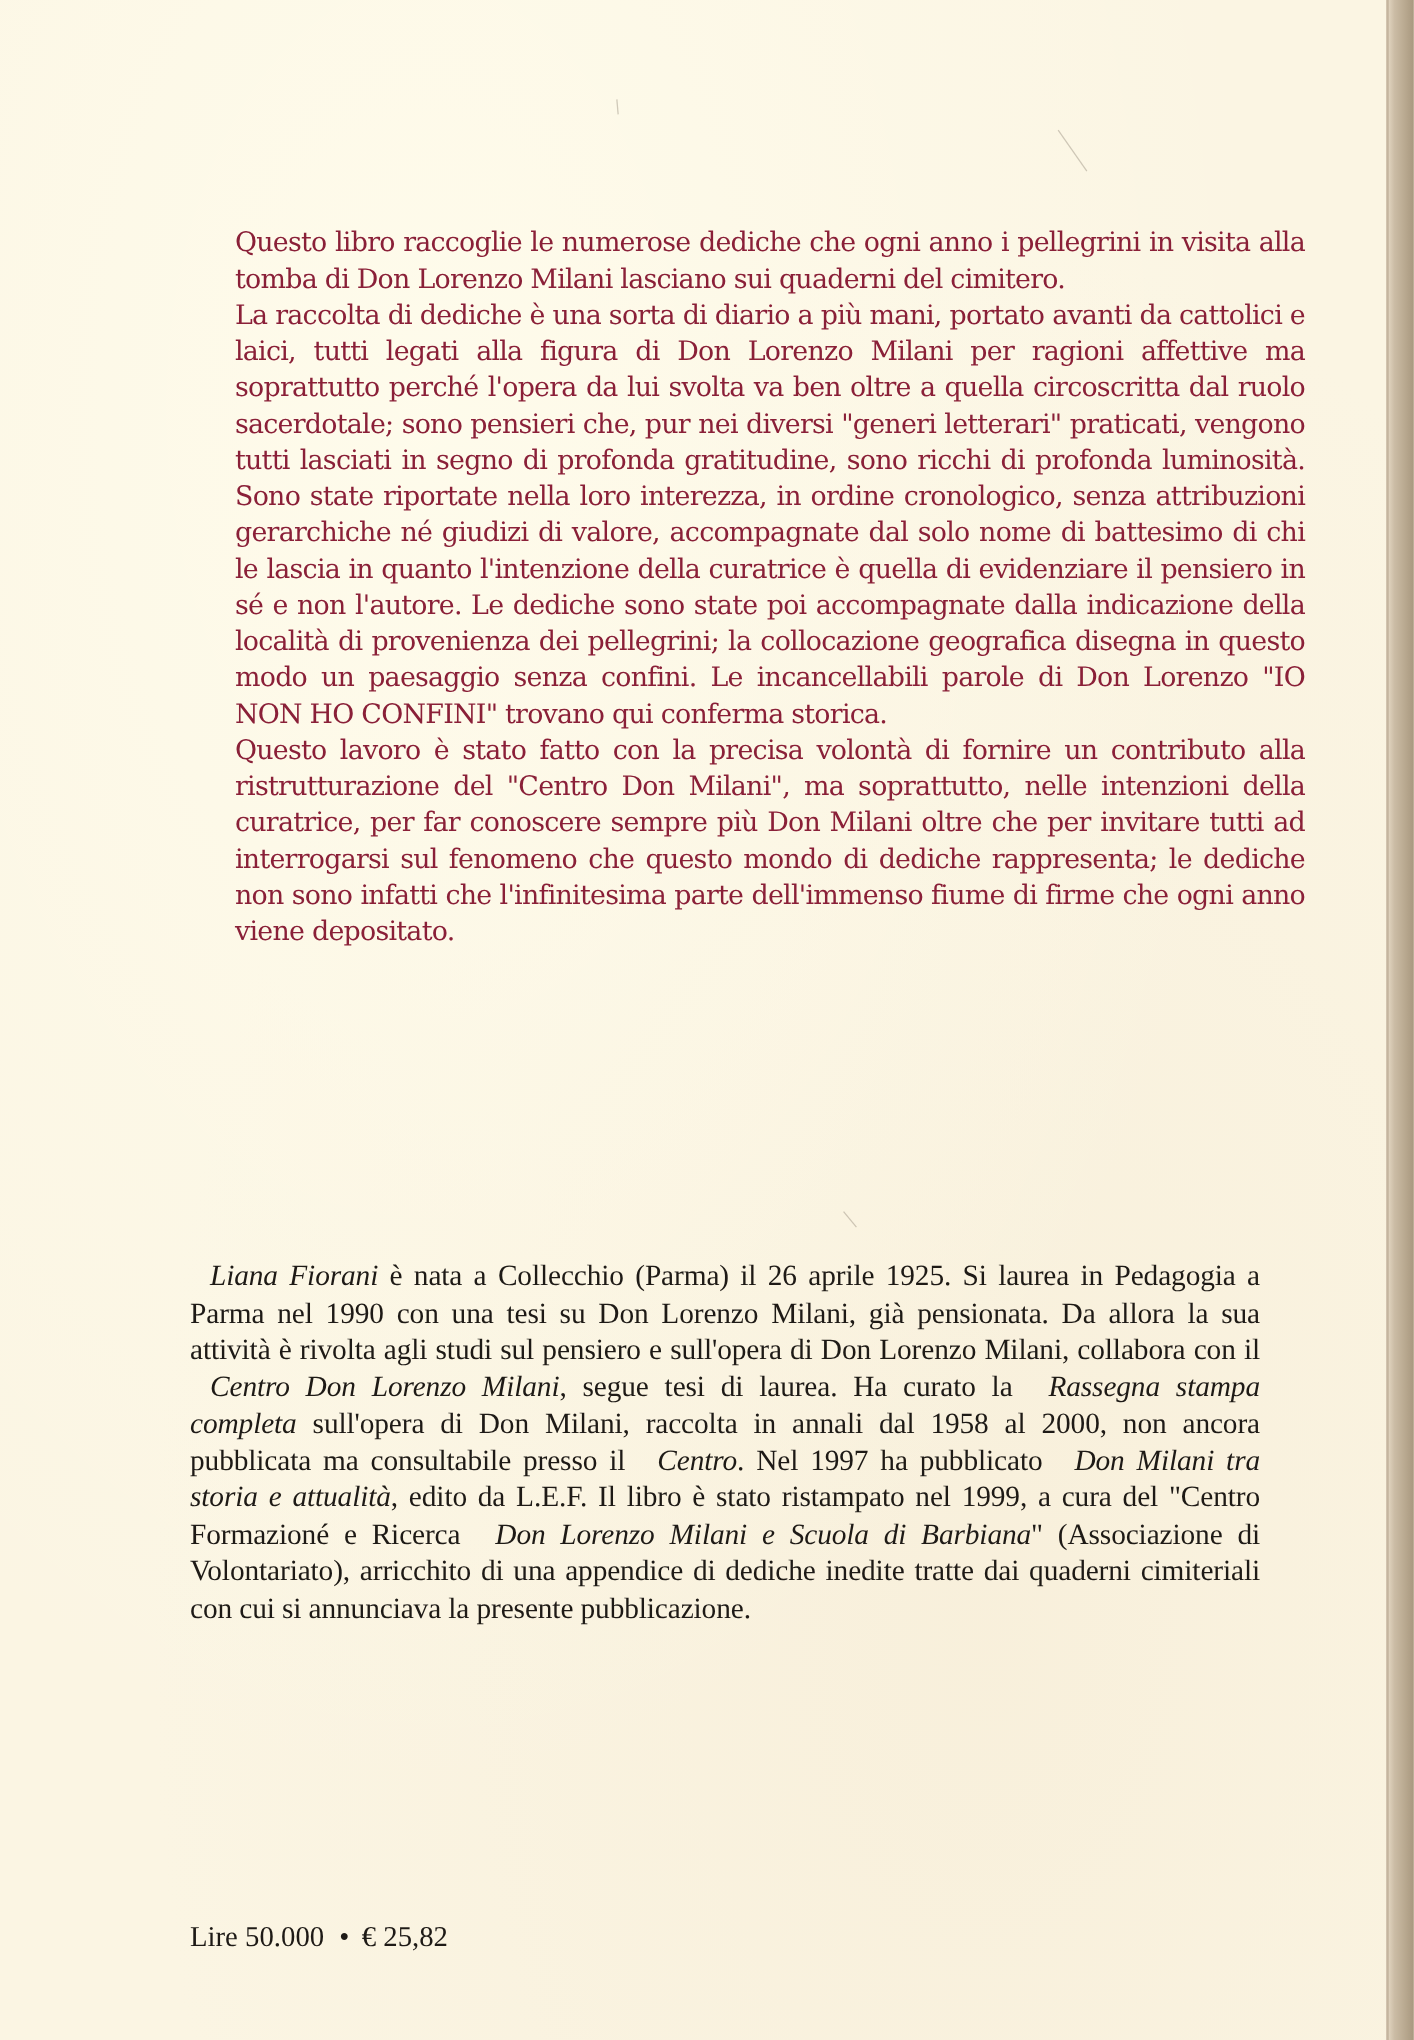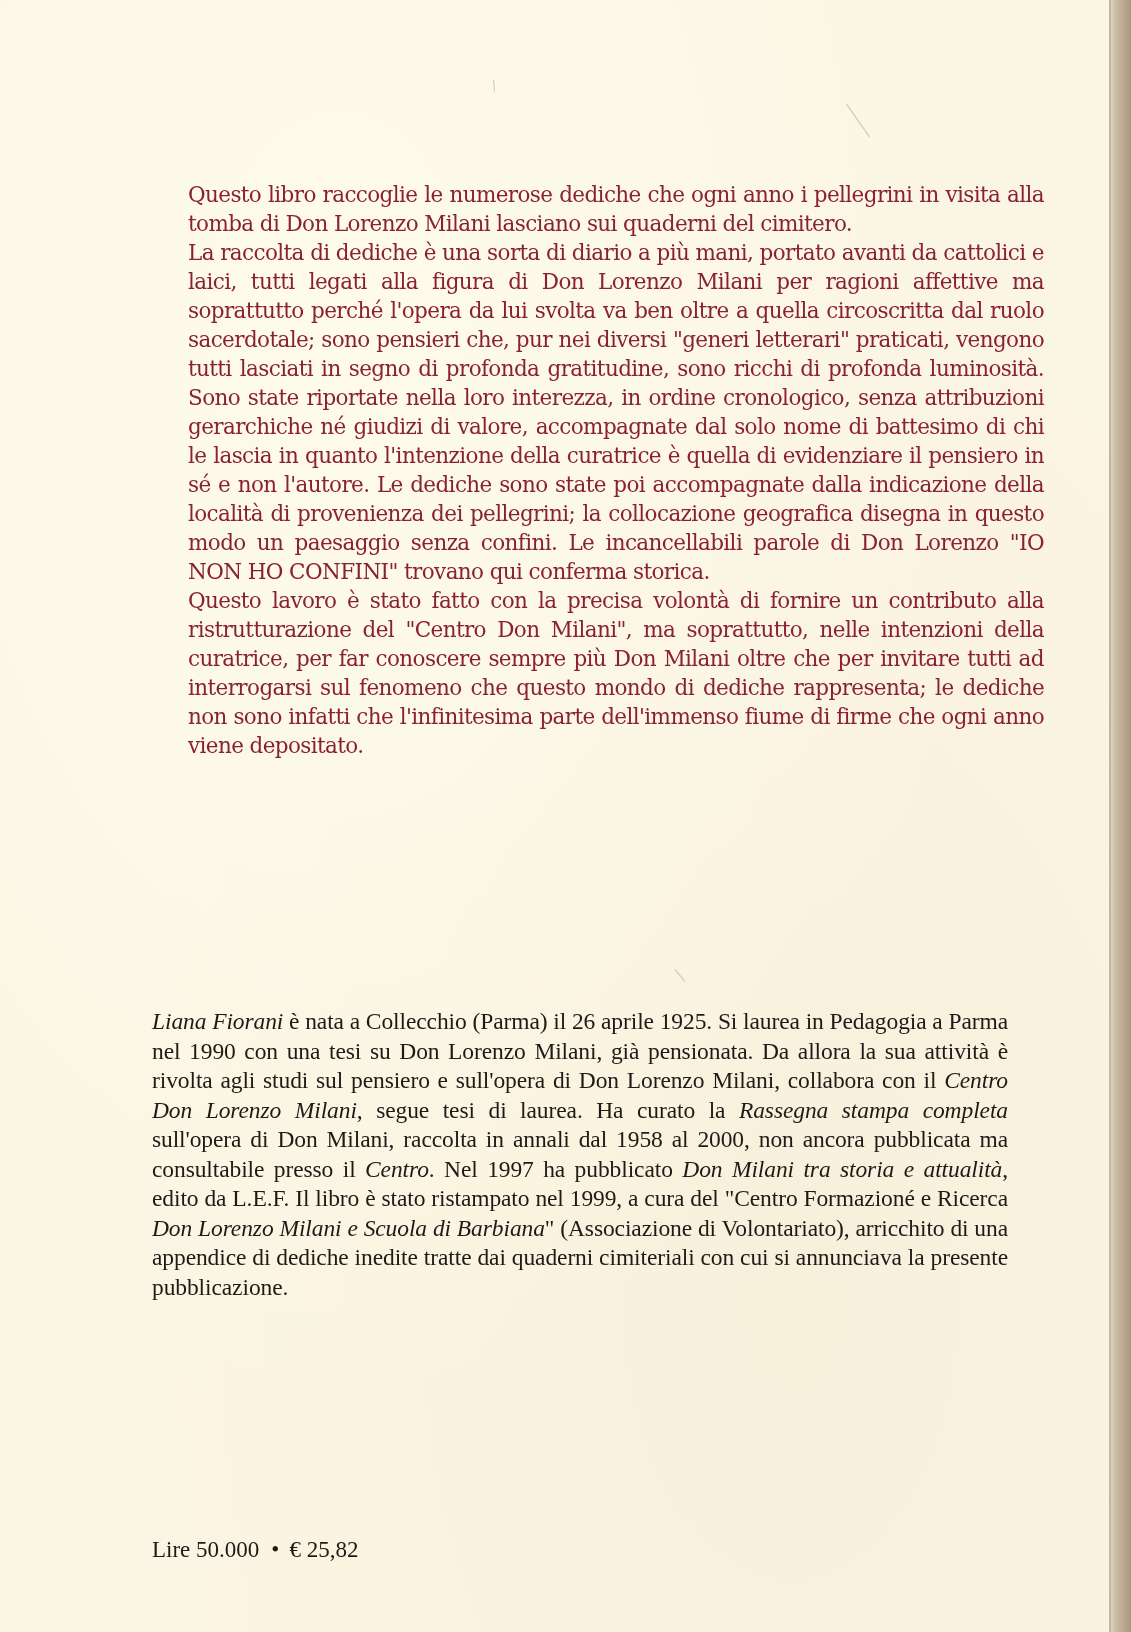--- a/index.html
+++ b/index.html
@@ -70,20 +70,21 @@
       line-height: 29.5px;
       letter-spacing: -0.1px;
       text-align: justify;
     }
     .bio p {
       margin: 0;
       text-align: justify;
     }
     .bio em {
       font-style: italic;
+      margin-left: 16px;
     }
     .price {
       position: absolute;
       left: 152px;
       top: 1536px;
       font-family: "Liberation Serif", "DejaVu Serif", serif;
       color: #1e1a16;
       font-size: 23px;
       line-height: 28px;
       white-space: nowrap;

